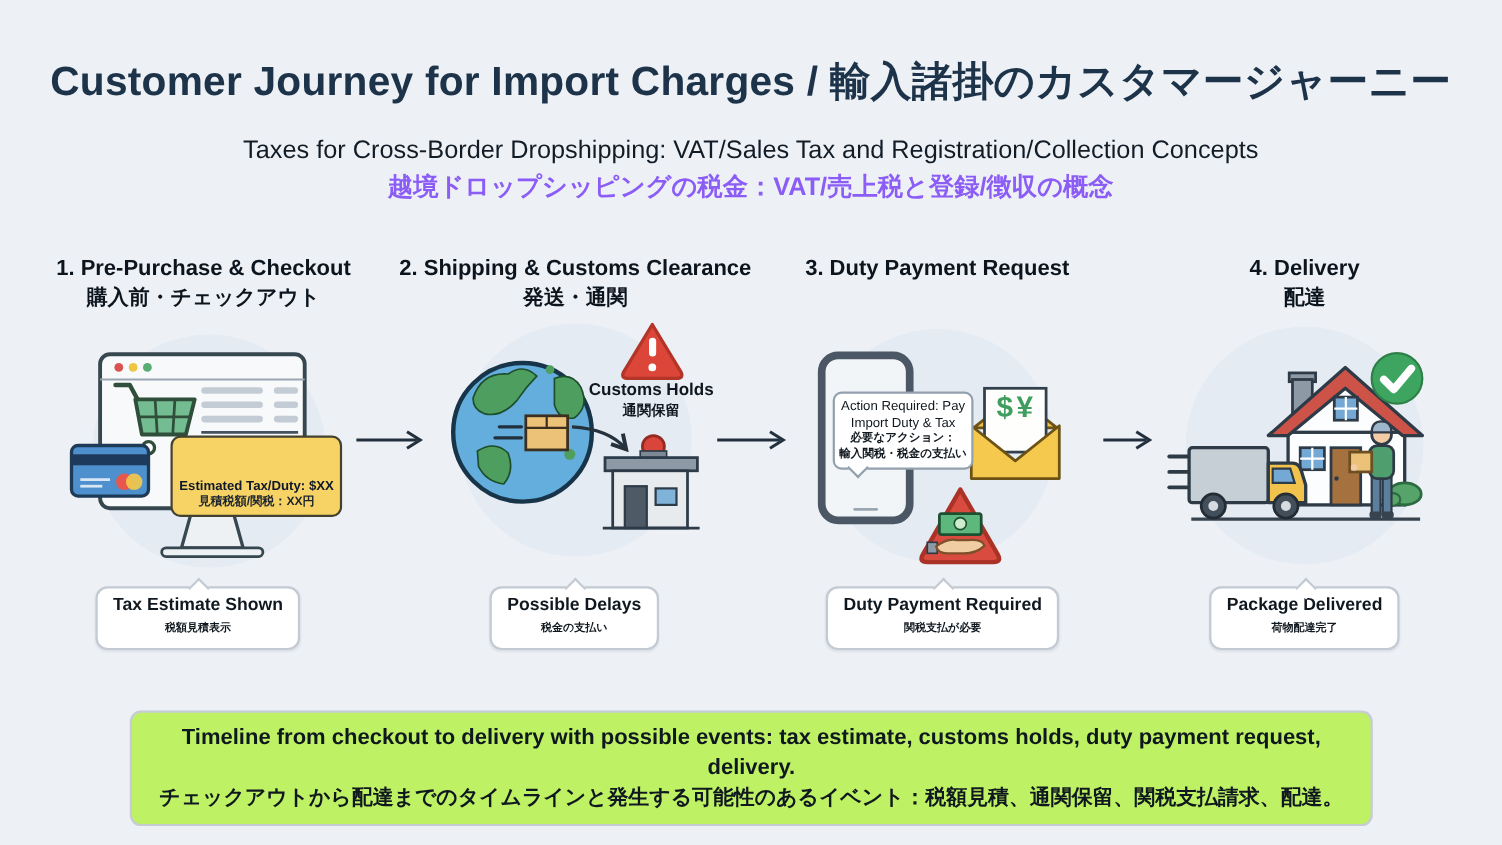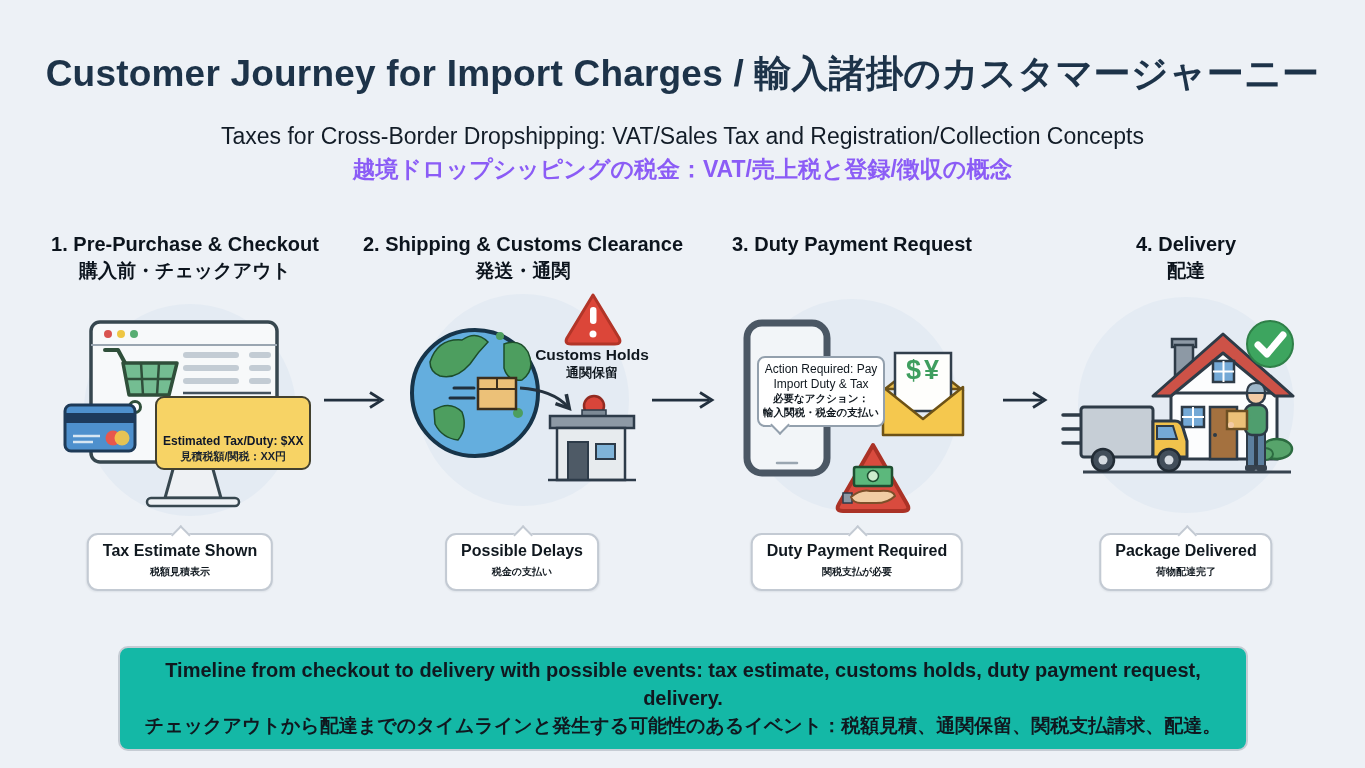--- a/index.html
+++ b/index.html
@@ -50,21 +50,21 @@
 
   
   .bubble { position:absolute; top:533px; transform:translateX(-50%); background:#fff; border:2px solid #c3cad3;
             border-radius:11px; padding:5px 14px 7px; text-align:center; box-shadow:0 1px 2px rgba(20,30,40,.07); }
   .bubble::before { content:""; position:absolute; top:-7px; left:50%; margin-left:-6px; width:12px; height:12px;
                     background:#fff; border-left:2px solid #c3cad3; border-top:2px solid #c3cad3; transform:rotate(45deg); }
   .bubble .en { font-size:16px; font-weight:700; color:#10181f; line-height:22px; white-space:nowrap; }
   .bubble .ja { font-size:10px; font-weight:700; color:#10181f; line-height:20px; white-space:nowrap; }
 
   
-  .footer-box { position:absolute; left:118px; top:646px; width:1130px; background:#14b8a6; border:2px solid #c6ccd4;
+  .footer-box { position:absolute; left:118px; top:646px; width:1130px; background:#bef264; border:2px solid #c6ccd4;
                 border-radius:10px; text-align:center; padding:8px 8px 10px; }
   .footer-box .en { font-size:20px; font-weight:600; color:#10181f; line-height:28px; }
   .footer-box .ja { font-size:19px; font-weight:700; color:#10181f; line-height:27px; }
 </style>
 </head>
 <body>
 
 <div class="canvas">
 
   <div class="hdr">

